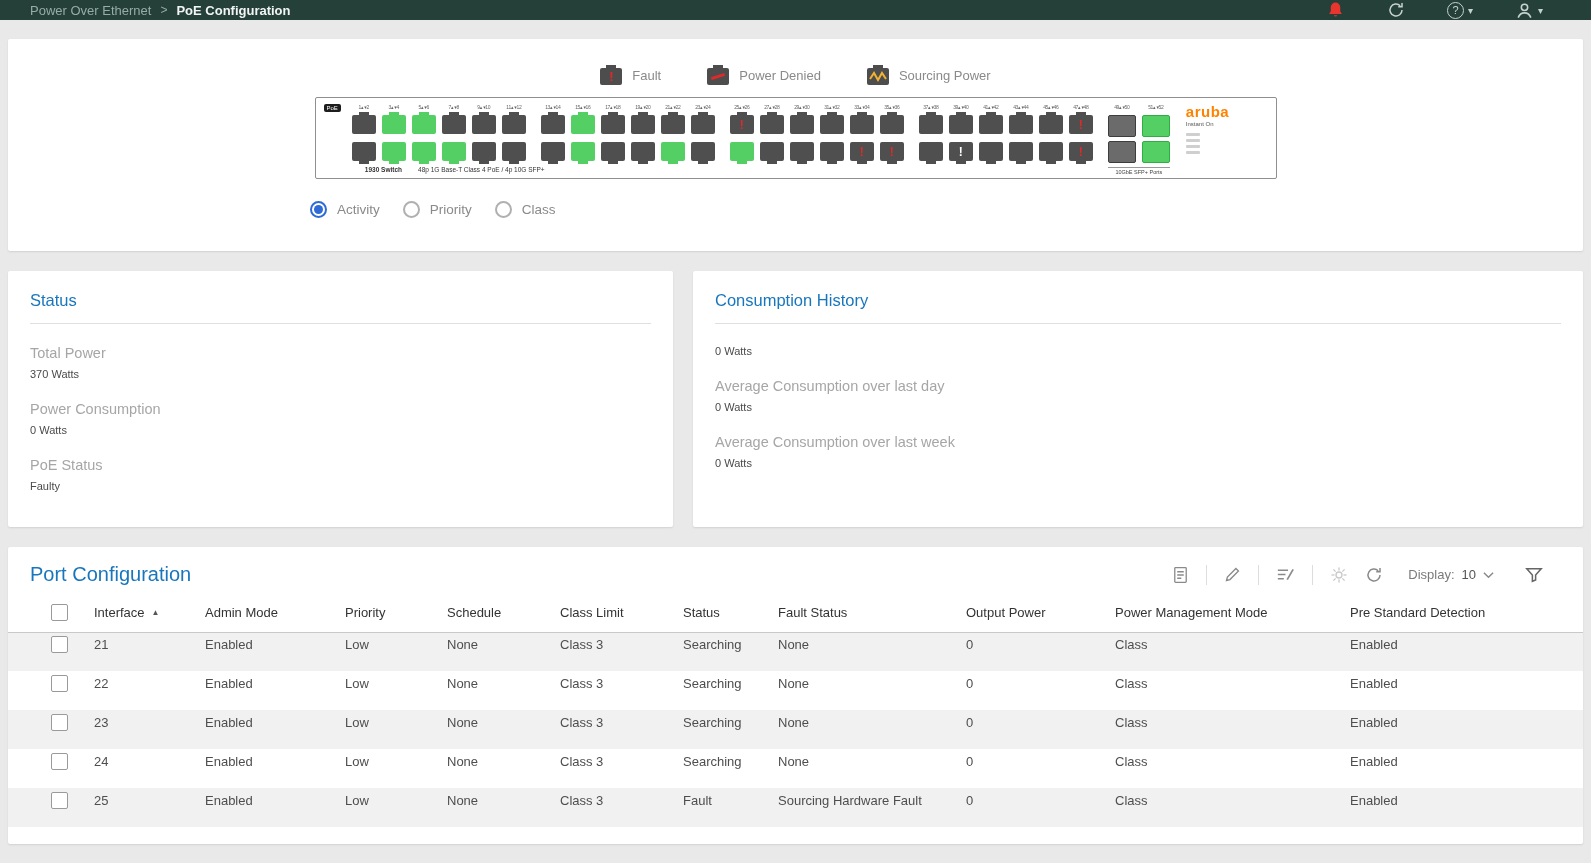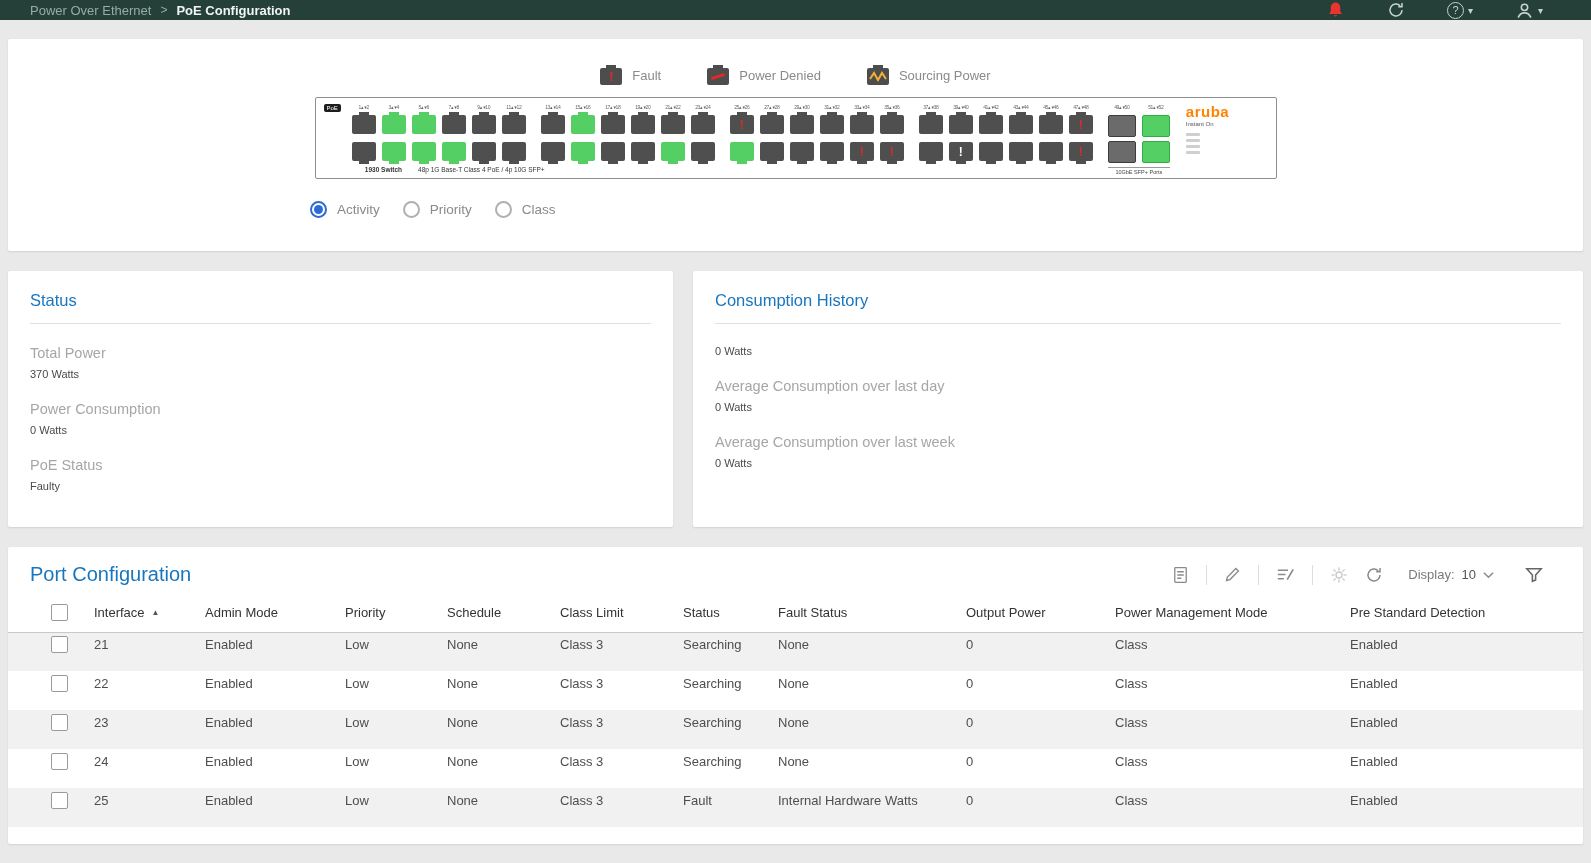--- a/index.html
+++ b/index.html
@@ -539,21 +539,21 @@
           <tr class="odd">
             <td class="cb-cell">
               <div class="cb"></div>
             </td>
             <td>25</td>
             <td>Enabled</td>
             <td>Low</td>
             <td>None</td>
             <td>Class 3</td>
             <td>Fault</td>
-            <td>Internal Hardware Watts</td>
+            <td>Sourcing Hardware Fault</td>
             <td>0</td>
             <td>Class</td>
             <td>Enabled</td>
           </tr>
         </tbody>
     </table>
   </div>
 </div>
 
 </body></html>

